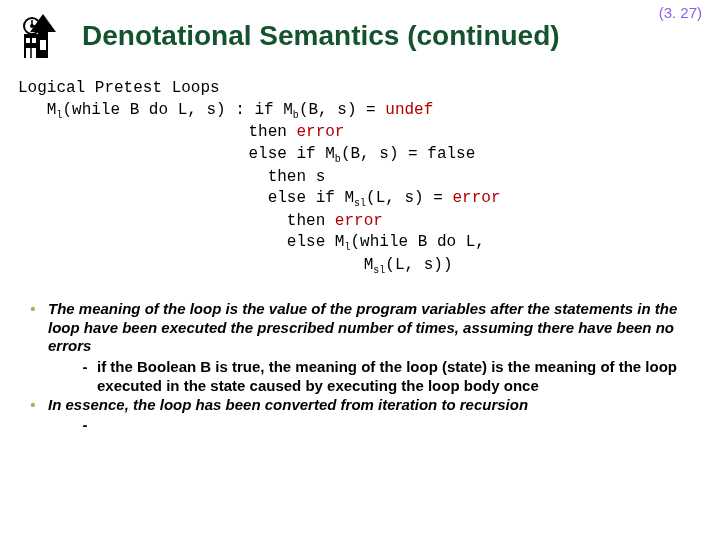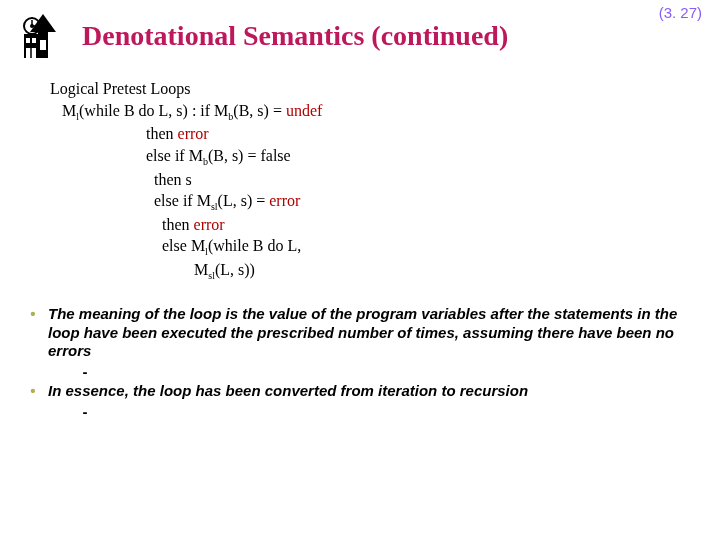--- a/index.html
+++ b/index.html
@@ -17,40 +17,39 @@
       align-items: center;
       margin-bottom: 18px;
     }
     .logo {
       width: 46px;
       height: 48px;
       margin-right: 18px;
       flex-shrink: 0;
     }
     .title {
-      font-family: Liberation Serif, serif;
+      font-family: Liberation Sans, sans-serif;
       font-size: 28px;
       font-weight: bold;
-      color: #be185d;
+      color: #14532d;
     }
     .slide-number {
       position: absolute;
       top: 4px;
       right: 18px;
       font-size: 15px;
       color: #8b5cf6;
     }
     .code-block {
-      font-family: Liberation Serif, serif;
+      font-family: Liberation Mono, monospace;
       font-size: 16px;
       line-height: 1.35;
       white-space: pre;
       color: #000;
       margin-bottom: 22px;
-      margin-left: 32px;
     }
     .sub { font-size: 10px; vertical-align: sub; }
     .kw { color: #b00000; }
     .bullets {
       font-size: 15px;
       line-height: 1.25;
       color: #000;
       font-weight: bold;
     }
     .bullet-row { display: flex; margin-bottom: 2px; }
@@ -99,20 +98,21 @@
 <span>                            else M</span><span class="sub">l</span><span>(while B do L,</span>
 <span>                                    M</span><span class="sub">sl</span><span>(L, s))</span></div>
 
 <div class="bullets">
   <div class="bullet-row">
     <div class="bullet-marker">•</div>
     <div class="bullet-text">The meaning of the loop is the value of the program  variables after the statements in the loop have been executed the prescribed number of times, assuming there have been no errors</div>
   </div>
   <div class="sub-bullet-row">
     <div class="sub-marker">-</div>
+    <div class="sub-text">if the Boolean B is true, the meaning of the loop (state) is the meaning of the loop executed in the state caused by executing the loop body once</div>
   </div>
   <div class="bullet-row">
     <div class="bullet-marker">•</div>
     <div class="bullet-text">In essence, the loop has been converted from iteration to recursion</div>
   </div>
   <div class="sub-bullet-row">
     <div class="sub-marker">-</div>
   </div>
 </div>
 

